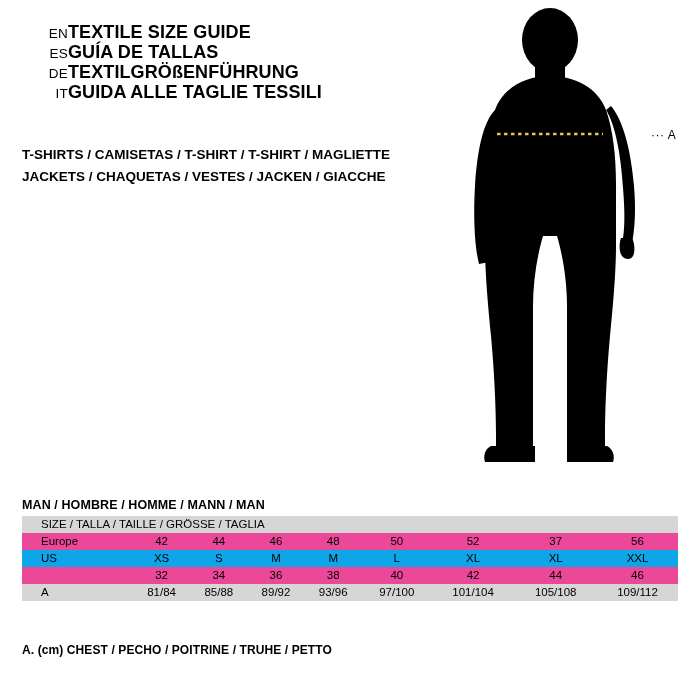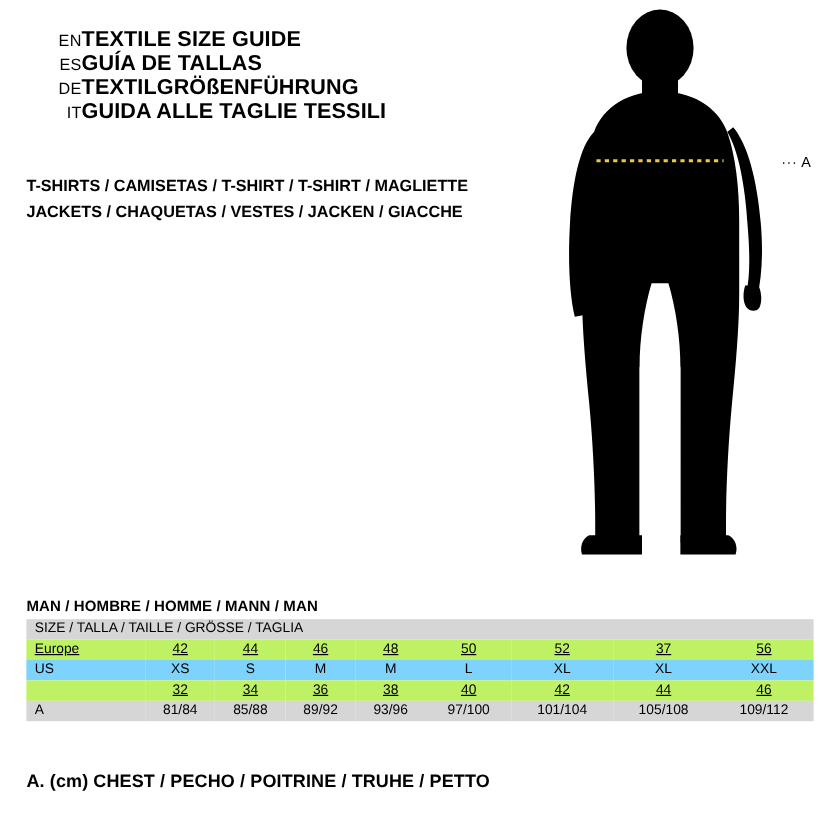--- a/index.html
+++ b/index.html
@@ -112,39 +112,38 @@
   table.size-table .hdr-row td {
     background: #d6d6d6;
     text-align: left;
     font-size: 11.5px;
     font-weight: normal;
     padding-left: 3px;
     height: 17px;
   }
   table.size-table tbody tr td:first-child {
     text-align: left;
-    padding-left: 7px;
+    padding-left: 19px;
     width: 92px;
   }
   table.size-table tbody tr.shade td {
-    background: #7dd3fc;
+    background: #0ea5e9;
   }
   table.size-table tbody tr.plain td {
-    background: #bef264;
-    text-decoration: underline;
+    background: #ec4899;
   }
   table.size-table tbody tr.last td {
     background: #d6d6d6;
   }
 
   .footnote {
     position: absolute;
     left: 22px;
     top: 643px;
-    font-size: 15px;
+    font-size: 12px;
     font-weight: bold;
     letter-spacing: 0.1px;
   }
 </style>
 </head>
 <body>
 
 <div class="page">
 
   <div class="lang-block">

